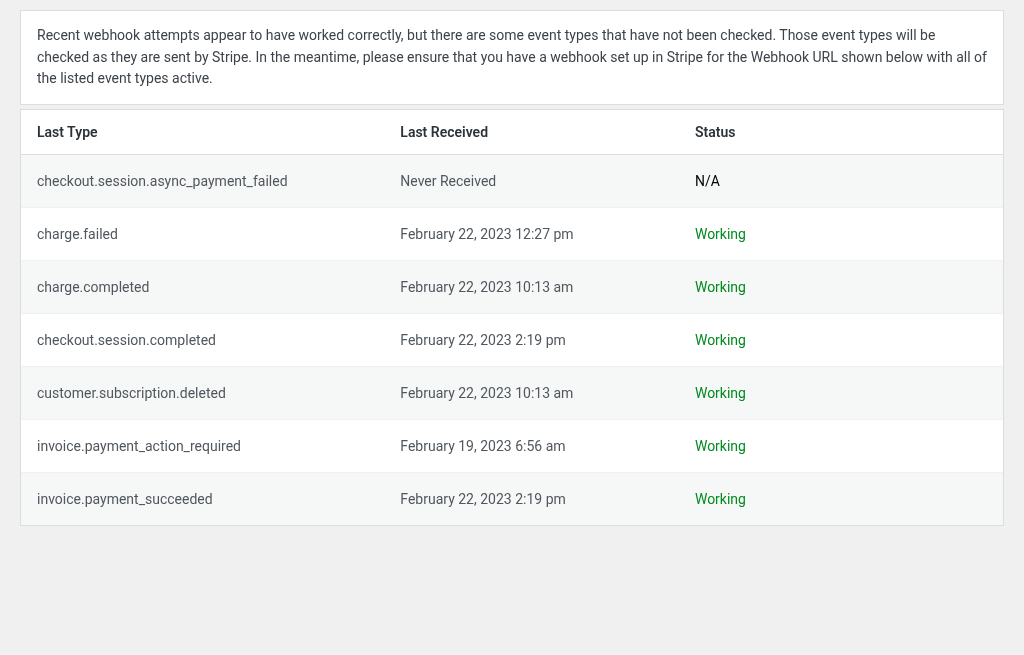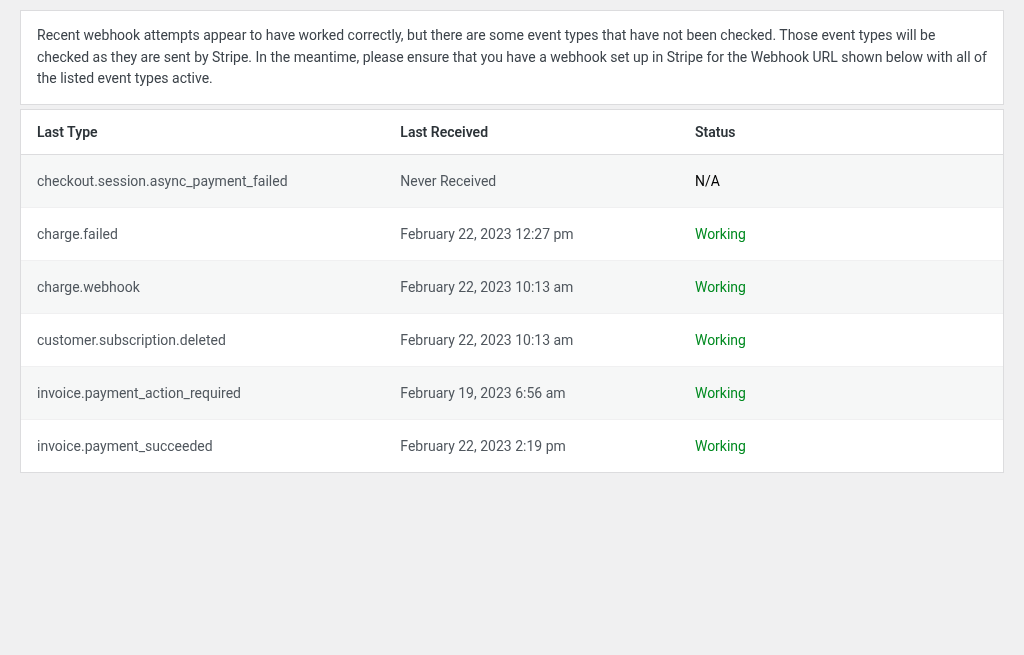--- a/index.html
+++ b/index.html
@@ -103,22 +103,27 @@
             <td>checkout.session.async_payment_failed</td>
             <td>Never Received</td>
             <td class="status-na">N/A</td>
           </tr>
           <tr>
             <td>charge.failed</td>
             <td>February 22, 2023 12:27 pm</td>
             <td class="status-working">Working</td>
           </tr>
           <tr>
-            <td>charge.webhook</td>
+            <td>charge.completed</td>
             <td>February 22, 2023 10:13 am</td>
+            <td class="status-working">Working</td>
+          </tr>
+          <tr>
+            <td>checkout.session.completed</td>
+            <td>February 22, 2023 2:19 pm</td>
             <td class="status-working">Working</td>
           </tr>
           <tr>
             <td>customer.subscription.deleted</td>
             <td>February 22, 2023 10:13 am</td>
             <td class="status-working">Working</td>
           </tr>
           <tr>
             <td>invoice.payment_action_required</td>
             <td>February 19, 2023 6:56 am</td>

